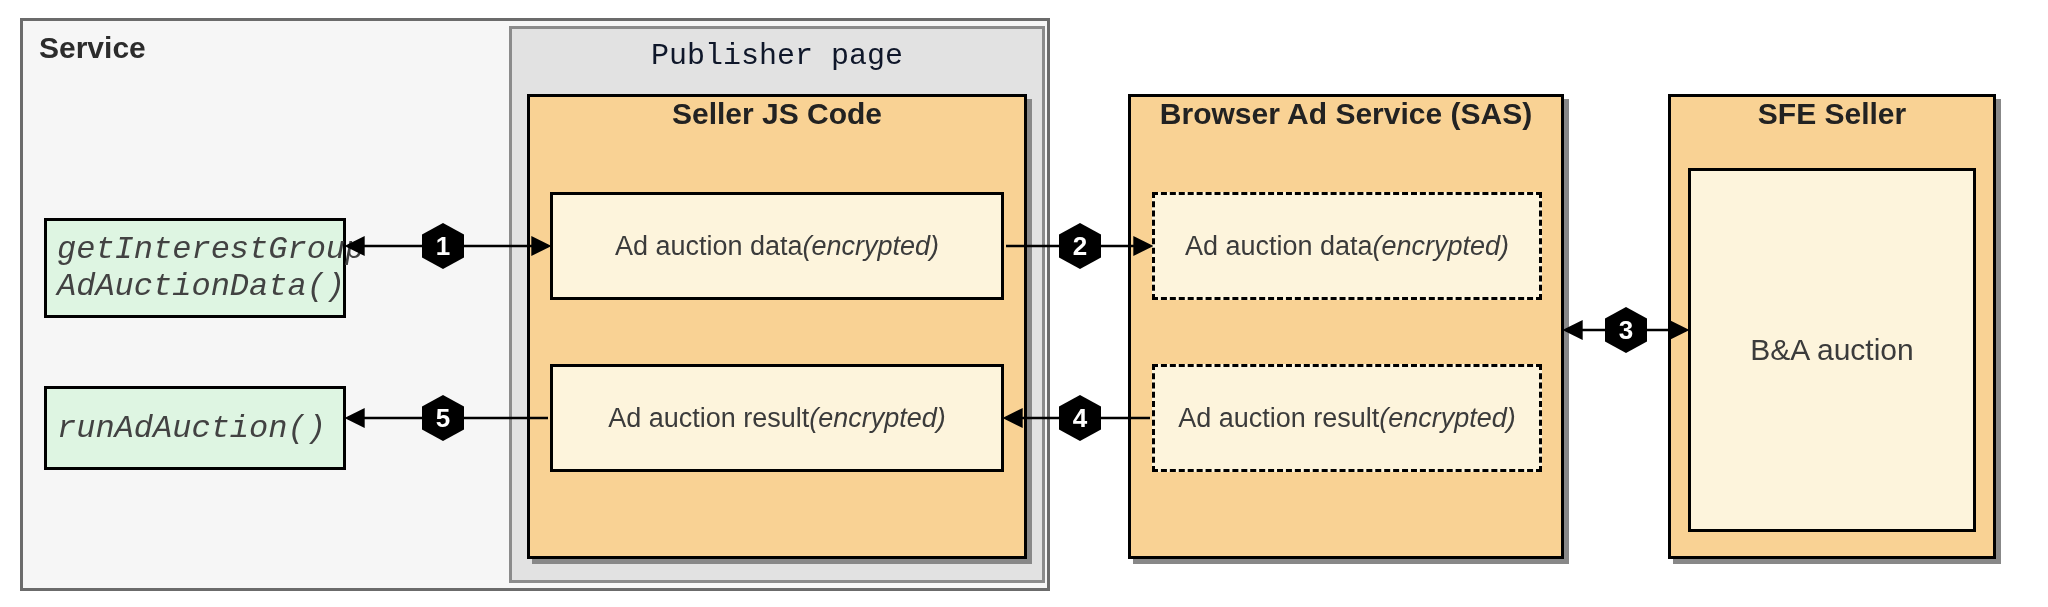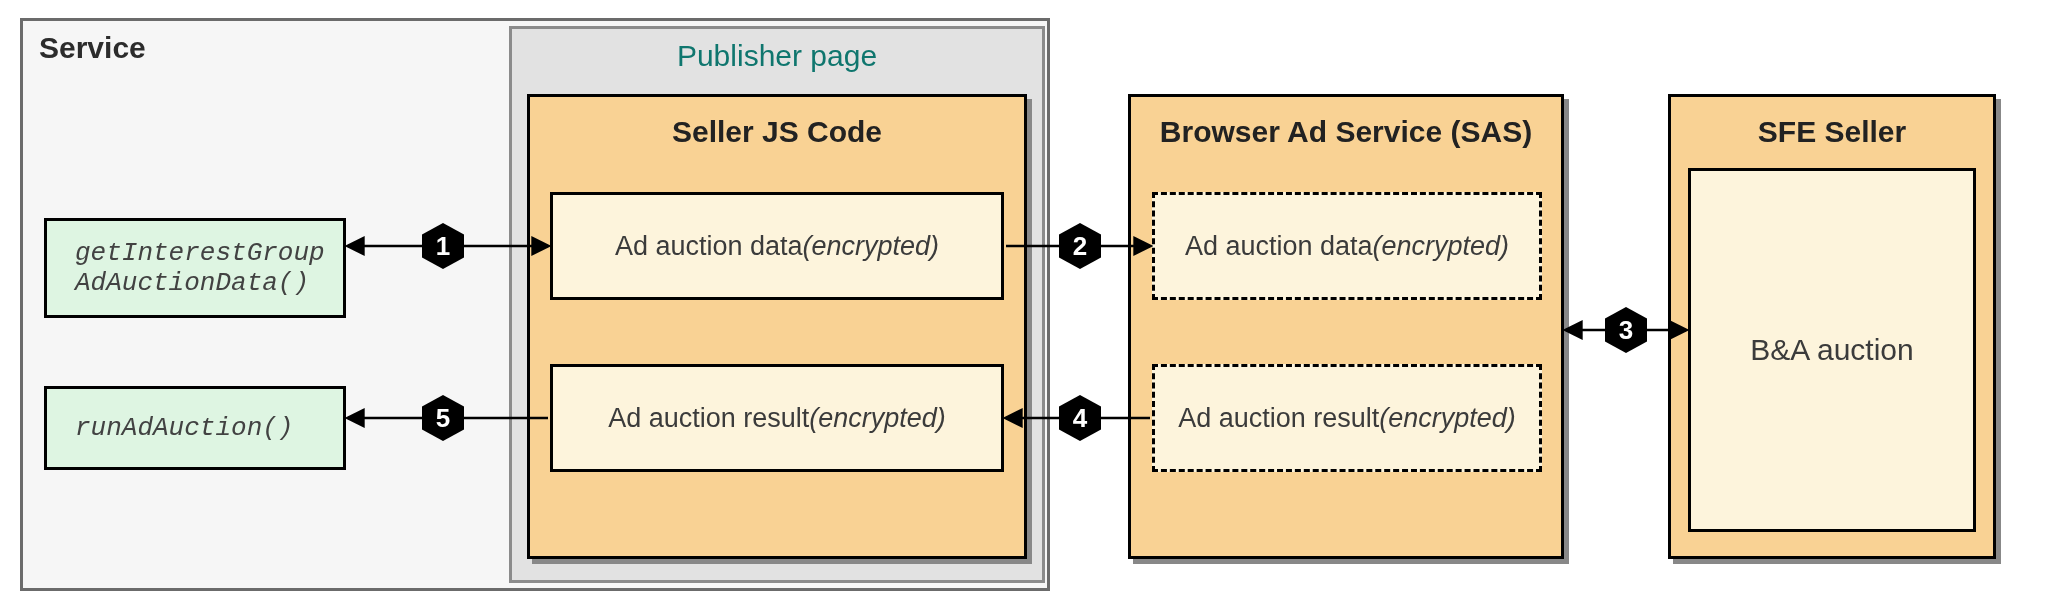--- a/index.html
+++ b/index.html
@@ -28,21 +28,21 @@
     position: absolute;
     left: 509px; top: 26px;
     width: 536px; height: 557px;
     background: #e2e2e2;
     border: 3px solid #8b8b8b;
   }
   .publisher-title {
     position: absolute;
     left: 50%; transform: translateX(-50%);
     top: 10px;
-    font-size: 30px; color: #0f766e; font-weight: 400;
+    font-size: 30px; color: #0f172a; font-weight: 400; font-family: Liberation Mono, monospace;
   }
   .seller-js {
     position: absolute;
     left: 527px; top: 94px;
     width: 500px; height: 465px;
     background: #f9d294;
     border: 3px solid #000;
     box-shadow: 5px 5px 0 #888;
   }
   .sas {
@@ -59,21 +59,21 @@
     width: 328px; height: 465px;
     background: #f9d294;
     border: 3px solid #000;
     box-shadow: 5px 5px 0 #888;
   }
   .panel-title {
     text-align: center;
     font-size: 30px;
     font-weight: bold;
     color: #222;
-    padding-top: 18px;
+    padding-top: 0;
   }
   .inner-box {
     position: absolute;
     background: #fdf4dc;
     border: 3px solid #000;
     display: flex;
     flex-direction: row;
     align-items: center;
     justify-content: center;
     font-size: 27px;
@@ -83,25 +83,25 @@
   .dashed {
     border: 3px dashed #000;
   }
   .inner-box .sub { font-style: italic; }
   .api-box {
     position: absolute;
     background: #def5e2;
     border: 3px solid #000;
     font-family: "Courier New", monospace;
     font-style: italic;
-    font-size: 26px;
+    font-size: 32px;
     color: #424242;
     display: flex;
     align-items: center;
-    padding: 0 28px;
+    padding: 0 10px;
   }
   .api1 { left: 44px; top: 218px; width: 302px; height: 100px; }
   .api2 { left: 44px; top: 386px; width: 302px; height: 84px; }
   .sj-data  { left: 550px; top: 192px; width: 454px; height: 108px; }
   .sj-result{ left: 550px; top: 364px; width: 454px; height: 108px; }
   .sas-data  { left: 1152px; top: 192px; width: 390px; height: 108px; }
   .sas-result{ left: 1152px; top: 364px; width: 390px; height: 108px; }
   .ba-auction{
     left: 1688px; top: 168px; width: 288px; height: 364px;
     font-size: 30px;

